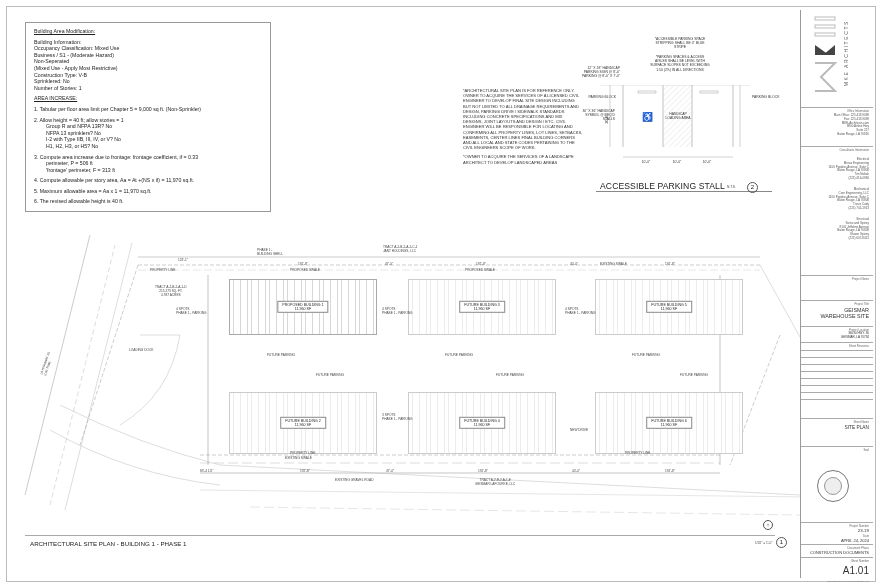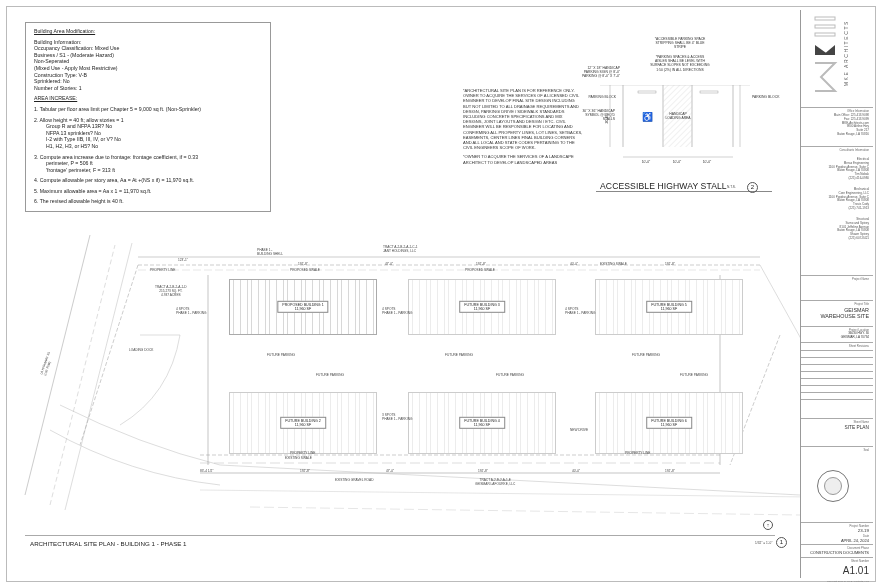--- a/index.html
+++ b/index.html
@@ -99,21 +99,21 @@
   <text x="48" y="35" font-size="9" fill="#ccc" text-anchor="middle">♿</text>
   <line x1="10" y1="0" x2="10" y2="62" stroke="#888" stroke-width="0.4"></line>
   <line x1="140" y1="0" x2="140" y2="62" stroke="#888" stroke-width="0.4"></line>
   <line x1="23" y1="72" x2="133" y2="72" stroke="#888" stroke-width="0.4"></line>
 </svg>
 <div class="abs stall-note" style="left:664px;top:112px;width:28px;">HANDICAP LOADING AREA</div>
 <div class="abs stall-note" style="left:636px;top:160px;width:20px;">10'-0"</div>
 <div class="abs stall-note" style="left:667px;top:160px;width:20px;">10'-0"</div>
 <div class="abs stall-note" style="left:697px;top:160px;width:20px;">10'-0"</div>
 <div class="abs stall-note" style="left:601px;top:117px;width:12px;transform:rotate(-90deg);">20'-0"</div>
-<div class="abs detail-title">ACCESSIBLE HIGHWAY STALL</div>
+<div class="abs detail-title">ACCESSIBLE PARKING STALL</div>
 <div class="abs detail-line"></div>
 <div class="abs tiny" style="left:727px;top:185px;">N.T.S.</div>
 <div class="abs circ" style="left:747px;top:182px;">2</div>
 
 <svg class="abs" style="left:20px;top:235px;" width="780" height="300">
 
   <line x1="5" y1="260" x2="70" y2="0" stroke="#aaa" stroke-width="0.6"></line>
   <line x1="30" y1="270" x2="95" y2="10" stroke="#bbb" stroke-width="0.5" stroke-dasharray="5,3"></line>
   <line x1="45" y1="275" x2="112" y2="8" stroke="#bbb" stroke-width="0.5"></line>
 

